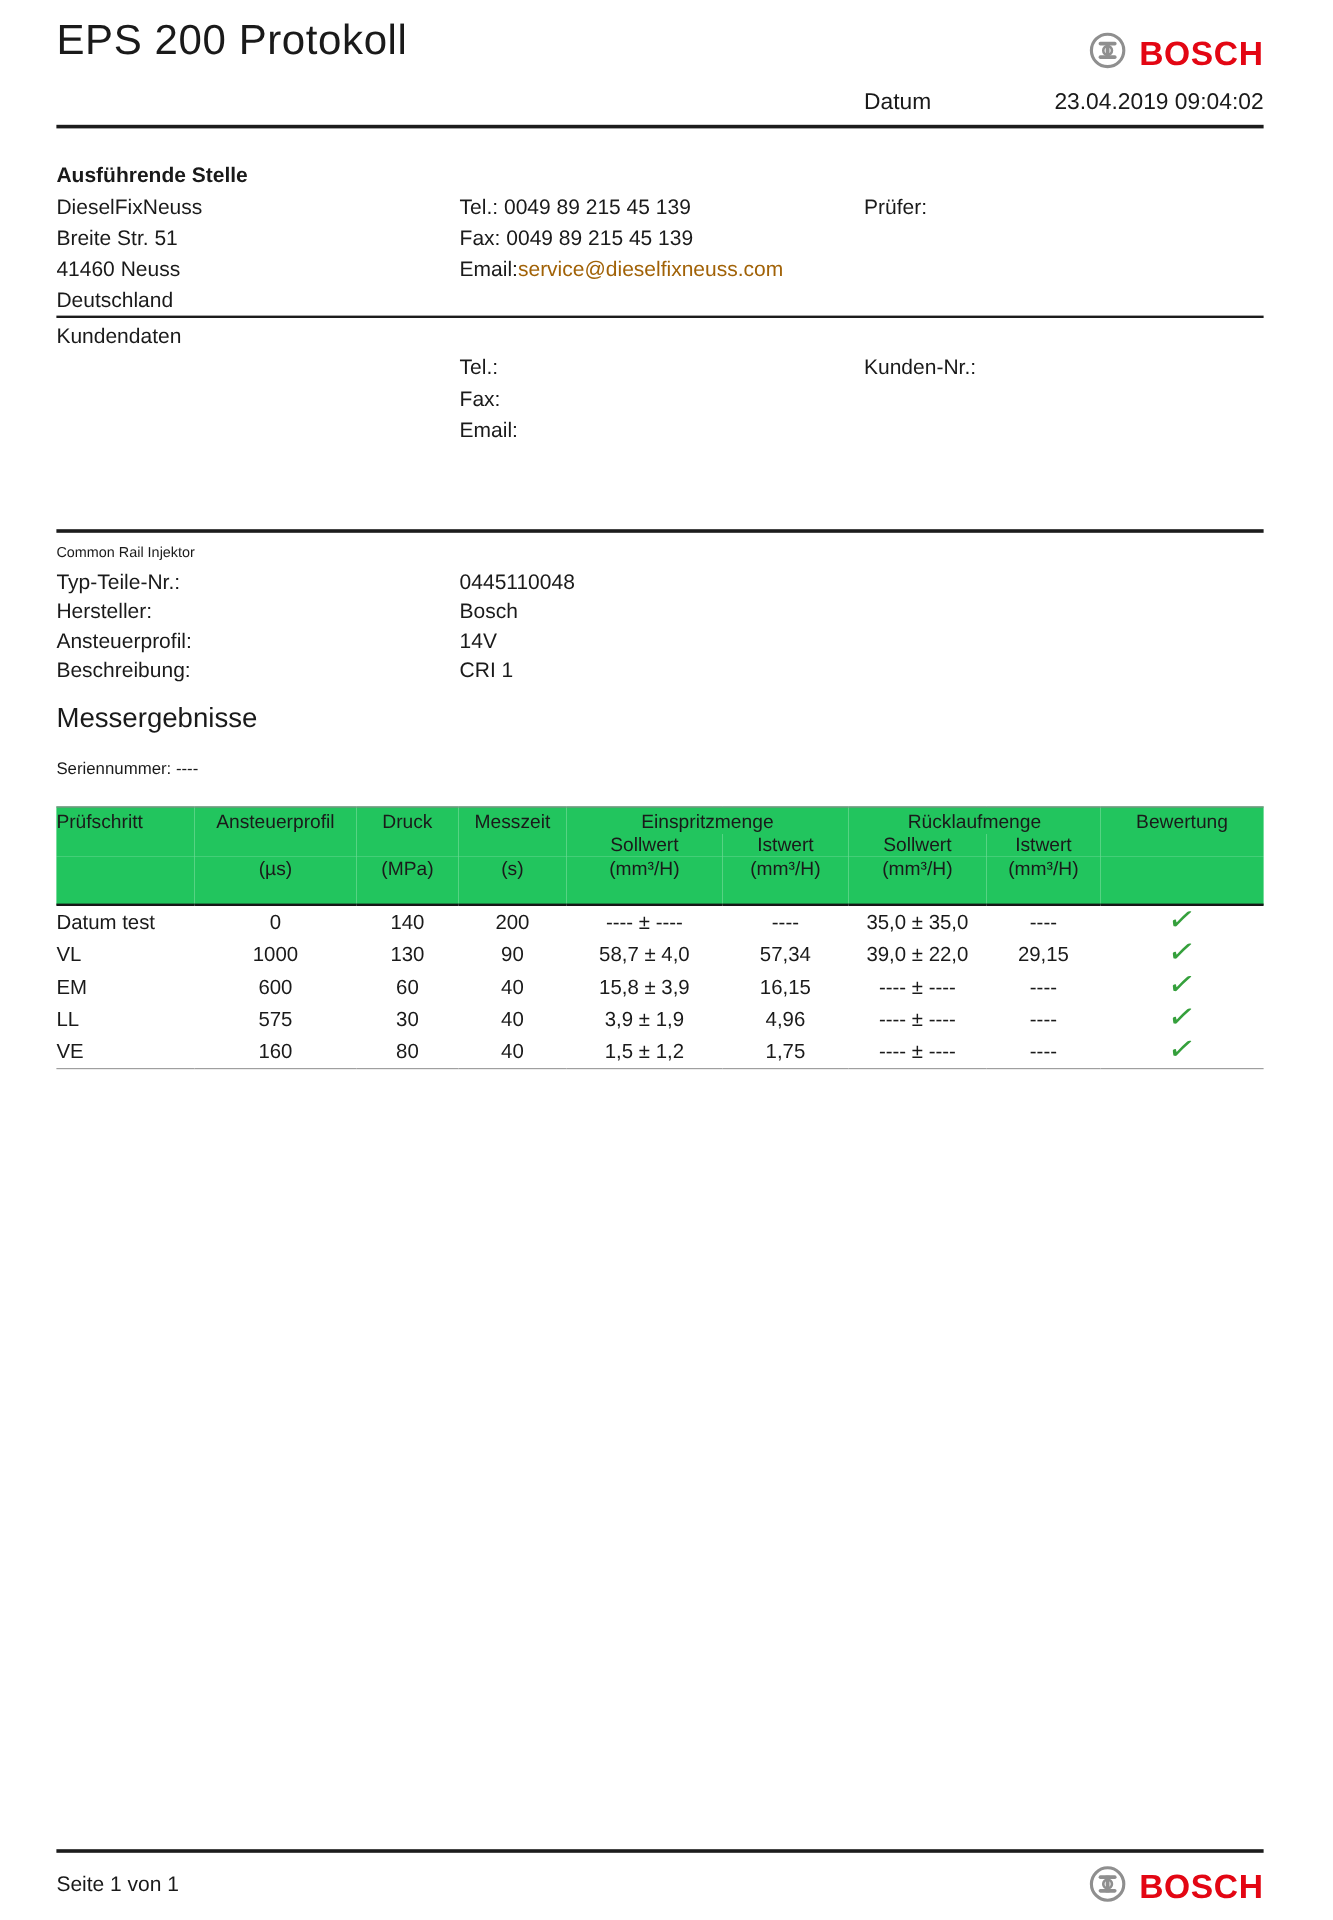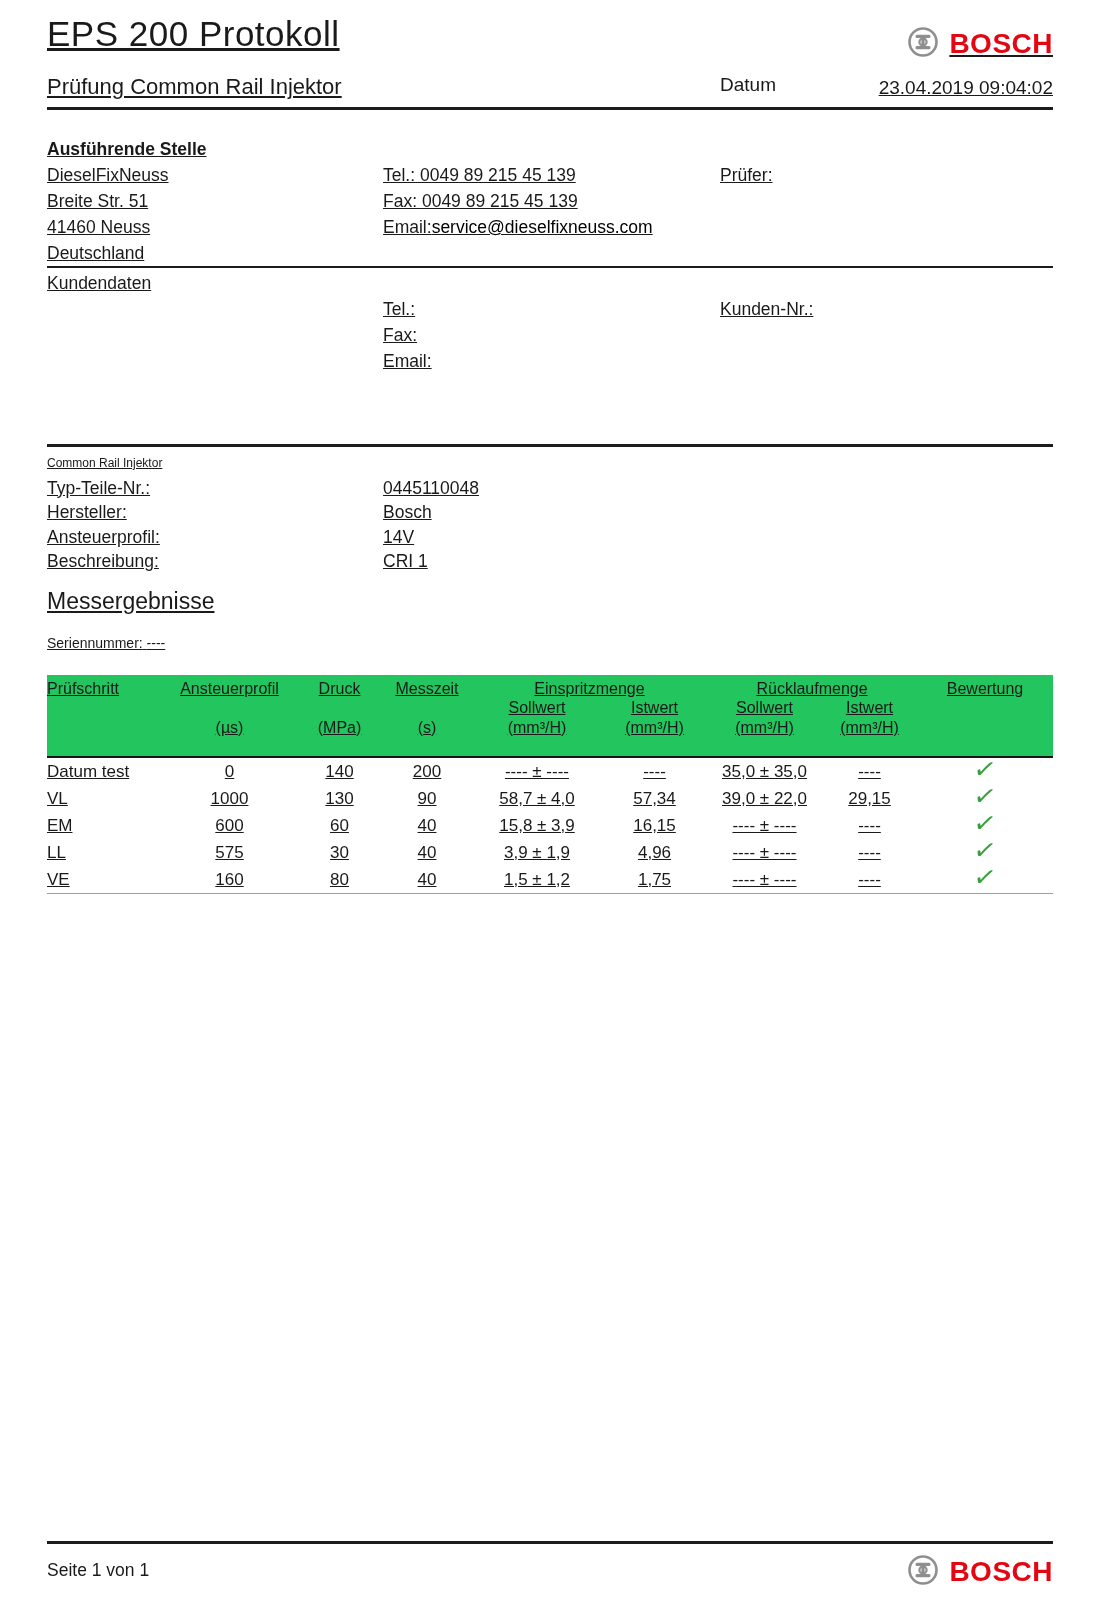--- a/index.html
+++ b/index.html
@@ -9,21 +9,20 @@
     color: #1a1a1a;
     -webkit-font-smoothing: antialiased;
   }
   .page {
     position: relative;
     width: 1111px;
     height: 1600px;
     background: #ffffff;
     overflow: hidden;
     padding: 14px 58px 0 47px;
-    text-decoration: underline;
   }
 
   
   .title-row {
     display: flex;
     justify-content: space-between;
     align-items: flex-start;
   }
   h1.doc-title {
     font-size: 35px;
@@ -57,21 +56,21 @@
   .rule-3 { border: none; border-top: 3px solid #1c1c1c; }
 
   
   .sec-heading { font-size: 17.5px; font-weight: 700; line-height: 26px; }
   .sec-heading.regular { font-weight: 400; }
   .grid3 {
     display: grid;
     grid-template-columns: 336px 337px 1fr;
   }
   .info-line { font-size: 17.5px; line-height: 26px; white-space: nowrap; }
-  .email-value { color: #000000; }
+  .email-value { color: #a16207; }
   .exec-section { margin-top: 26px; }
   .customer-section { margin-top: 2px; }
 
   .injector-section { margin-top: 4px; }
   .kv-grid { display: grid; grid-template-columns: 336px 1fr; }
   .kv-grid .info-line { line-height: 24.5px; }
   .injector-heading { font-size: 12px; font-weight: 400; line-height: 24.5px; }
 
   h2.results-heading { font-size: 23px; font-weight: 400; margin-top: 14px; }
   .serial-line { font-size: 14px; margin-top: 20px; }
@@ -148,21 +147,20 @@
           <rect x="8.5" y="8.8" width="15" height="3.1" rx="1.5" fill="#8f8f8f"></rect>
           <rect x="8.5" y="20.1" width="15" height="3.1" rx="1.5" fill="#8f8f8f"></rect>
           <rect x="14.4" y="9" width="3.2" height="14" fill="#8f8f8f"></rect>
           <circle cx="16" cy="16" r="3.6" fill="none" stroke="#8f8f8f" stroke-width="2.2"></circle>
         </svg>
       </span>
       <span class="brand-text">BOSCH</span>
     </div>
   </div>
   <div class="subtitle-row">
-    <h2 class="doc-subtitle">Prüfung Common Rail Injektor</h2>
     <span class="datum-label">Datum</span>
     <span class="datum-value">23.04.2019 09:04:02</span>
   </div>
   <hr class="rule">
 
   <section class="exec-section">
     <div class="sec-heading">Ausführende Stelle</div>
     <div class="grid3">
       <div>
         <div class="info-line">DieselFixNeuss</div>

